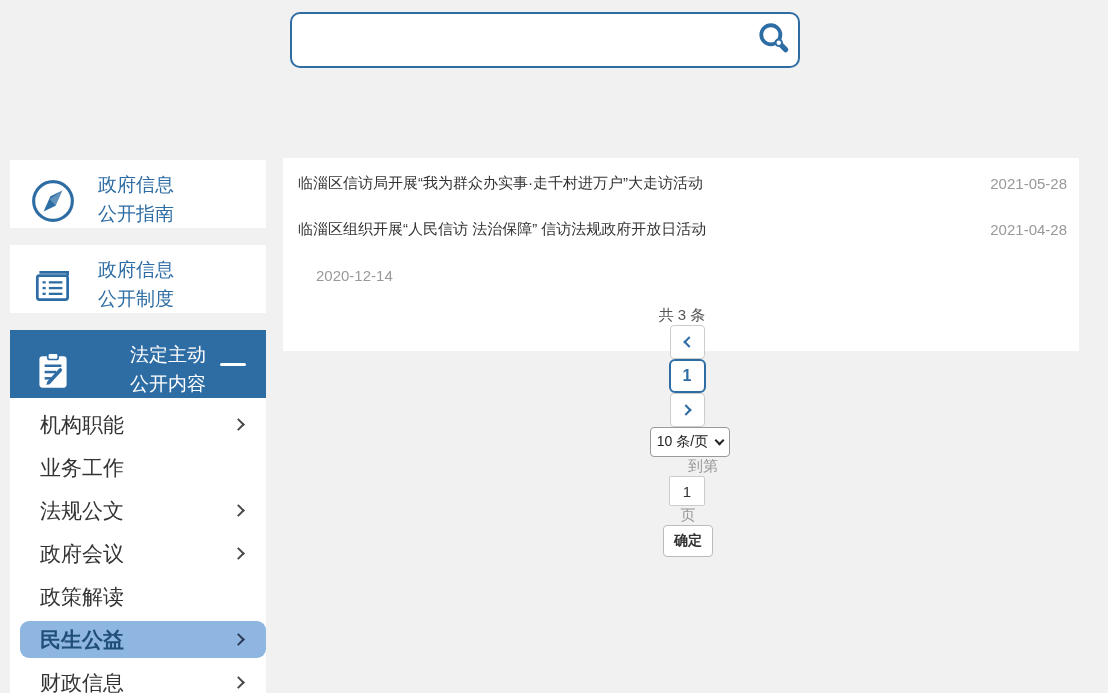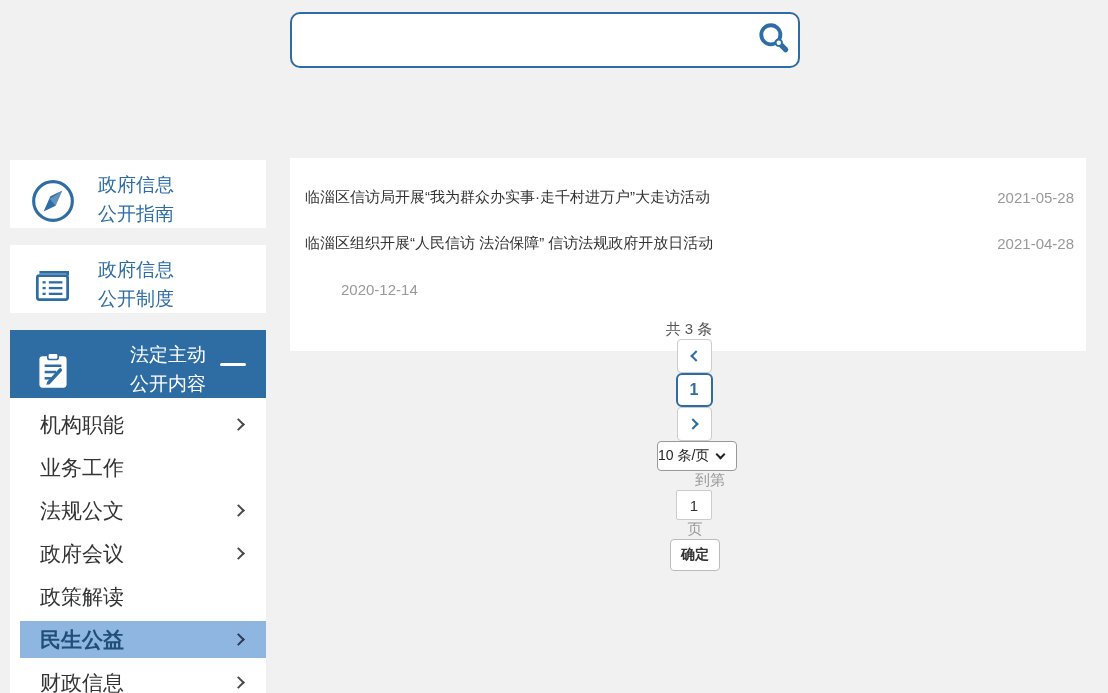--- a/index.html
+++ b/index.html
@@ -45,53 +45,53 @@
   .submenu-item {
     height:43px; display:flex; align-items:center; justify-content:space-between;
     padding:0 20px 0 30px; font-size:21px; color:#333; cursor:pointer;
   }
   .chev {
     width:9px; height:9px; border-top:2px solid #4a4a4a; border-right:2px solid #4a4a4a;
     transform:rotate(45deg); display:inline-block; flex:none;
   }
   .submenu-item.selected {
     background:#8fb5e1; margin:3px 0 3px 10px; height:37px;
-    padding-left:20px; color:#1f4e79; font-weight:bold;
+    padding-left:20px; color:#1f4e79; font-weight:bold;border-radius:9px;
   }
   .submenu-item.selected .chev { border-color:#2a3b55; }
 
   
-  .main { position:absolute; left:290px; top:158px; width:796px; height:193px; background:#fff; padding-top:16px; }
+  .main { position:absolute; left:283px; top:158px; width:796px; height:193px; background:#fff; padding-top:2px; }
   .news-row {
     height:46px; display:flex; align-items:center; justify-content:space-between;
     padding:0 12px 0 15px; cursor:pointer;
   }
   .news-title { font-size:15px; color:#333; }
-  .news-date { font-size:15px; color:#999; flex:none; margin-left:36px; }
+  .news-date { font-size:15px; color:#999; flex:none; margin-left:18px; }
 
   
   .pager { display:flex; align-items:center; margin-top:8px; padding-left:2px; font-size:15px;flex-direction:column; }
   .pager-total { color:#555; }
   .pg-btn {
     width:35px; height:34px; margin-left:10px; background:#fff;
     border:1px solid #ccc; border-radius:4px; cursor:pointer;
     display:flex; align-items:center; justify-content:center;
   }
   .pg-btn .chev { border-color:#2e6da4; width:8px; height:8px; }
   .chev-left  { transform:rotate(-135deg); margin-left:3px; }
   .chev-right { transform:rotate(45deg);  margin-right:3px; }
   .pg-current {
     width:37px; height:34px; margin-left:10px; background:#fff;
     border:2px solid #2e6da4; border-radius:6px; color:#2e6da4;
     font-weight:bold; font-size:16px; cursor:pointer;
     display:flex; align-items:center; justify-content:center;
   }
   .pg-size {
     margin-left:16px; width:80px; height:30px; border:1px solid #999; border-radius:4px;
-    background:#fff; display:flex; align-items:center; 
+    background:#fff; display:flex; align-items:center; justify-content:center;
     font-size:14px; color:#222; cursor:pointer;
   }
   .pg-size .caret {
     width:7px; height:7px; border-top:2px solid #222; border-right:2px solid #222;
     transform:rotate(135deg); margin-left:8px; margin-top:-4px;
   }
   .goto-label { color:#999; margin-left:42px; }
   .goto-input {
     width:36px; height:30px; margin-left:10px; border:1px solid #ccc; border-radius:2px;
     text-align:center; font-size:15px; color:#333; outline:none; font-family:inherit; background:#fff;

